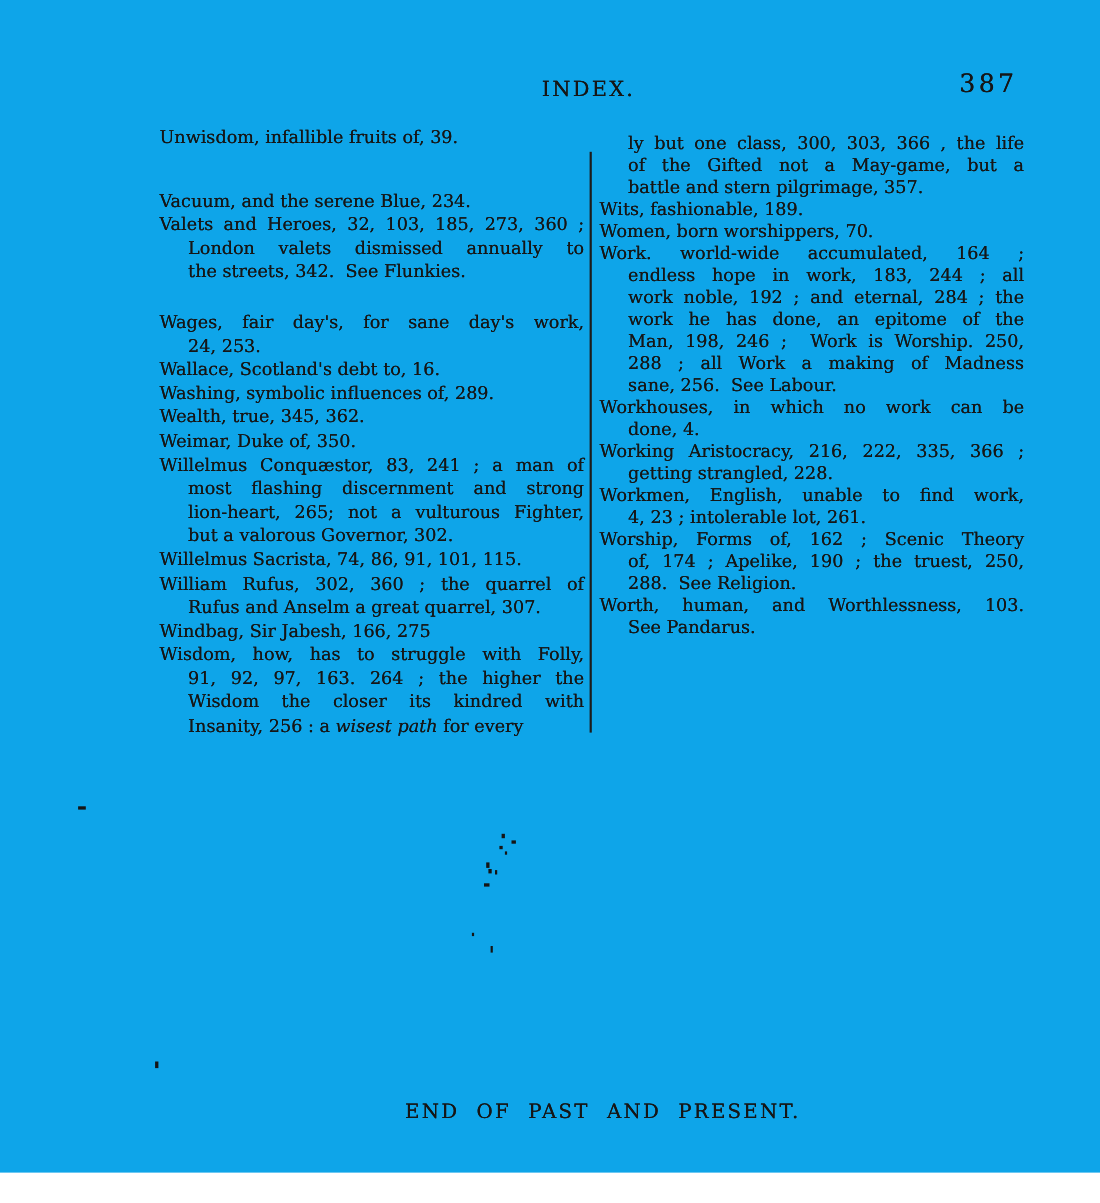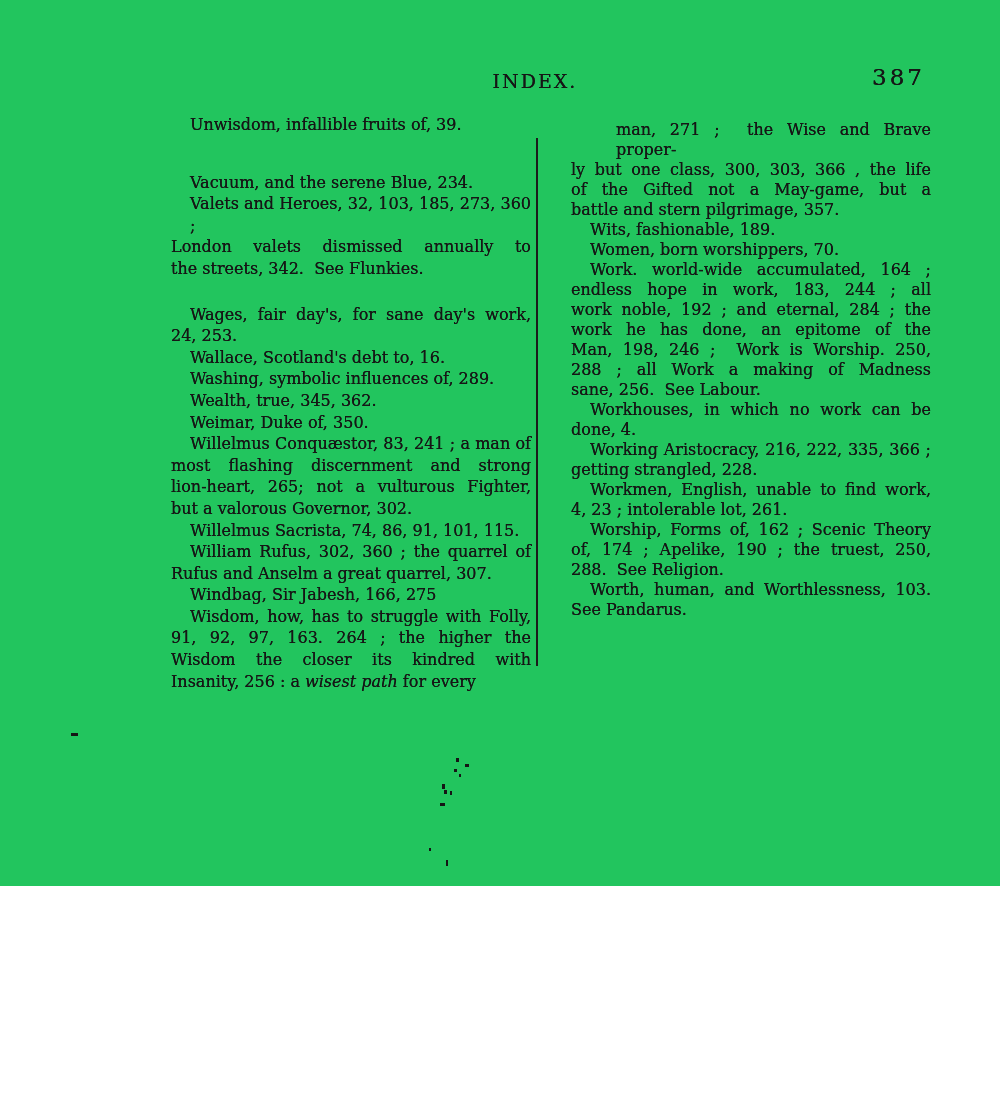--- a/index.html
+++ b/index.html
@@ -4,22 +4,22 @@
 <style>
   html,body { margin:0; padding:0; }
   body {
     width:1000px; height:1094px;
     background:#ffffff;
     font-family:"DejaVu Serif", serif;
     color:#161616;
   }
   .page {
     position:relative;
-    width:1000px; height:886px;
-    background:#22c55e;
+    width:1000px; height:1066px;
+    background:#0ea5e9;
     overflow:hidden;
     text-shadow:0 0 0.5px currentColor; 
   }
   .header { position:absolute; top:66px; left:145px; width:780px; height:34px; }
   .header-title {
     position:absolute; left:50%; transform:translateX(-50%);
     top:4px; font-size:19px; letter-spacing:2px;
   }
   .page-number {
     position:absolute; right:0; top:-2px;
@@ -28,21 +28,21 @@
   .columns { position:absolute; top:114px; left:145px; width:786px; }
   .col { position:absolute; top:0; width:386px; font-size:16px; }
   .col-left  { left:0;    line-height:21.6px; }
   .col-right { left:400px; top:6px; line-height:20px; }
   .divider {
     position:absolute; left:391px; top:24px;
     width:2px; height:528px; background:#1c1c1c;
   }
   .entry { margin:0; }
   .entry .line { padding-left:26px; }
-  .entry .line:first-child { padding-left:0;margin-left:45px; }
+  .entry .line:first-child { padding-left:0; }
   .entry.continuation .line:first-child { padding-left:26px; }
   
   .entry .line:not(:last-child) { text-align:justify; text-align-last:justify; }
   .entry.gap-lg { margin-bottom:36px; }
   .entry.gap-md { margin-bottom:24px; }
   .entry.gap-sm { margin-bottom:18px; }
   .line i { }
   .footer {
     position:absolute; top:1000px; left:48px; width:1000px;
     text-align:center; font-size:18px;
@@ -108,21 +108,20 @@
         <div class="entry">
           <div class="line">Wisdom, how, has to struggle with Folly,</div>
           <div class="line">91, 92, 97, 163. 264 ; the higher the</div>
           <div class="line">Wisdom the closer its kindred with</div>
           <div class="line">Insanity, 256 : a <i>wisest path</i> for every</div>
         </div>
       </div>
     <div class="divider"></div>
     <div class="col col-right">
         <div class="entry continuation">
-          <div class="line">man, 271 ;&nbsp; the Wise and Brave proper-</div>
           <div class="line">ly but one class, 300, 303, 366 , the life</div>
           <div class="line">of the Gifted not a May-game, but a</div>
           <div class="line">battle and stern pilgrimage, 357.</div>
         </div>
         <div class="entry">
           <div class="line">Wits, fashionable, 189.</div>
         </div>
         <div class="entry">
           <div class="line">Women, born worshippers, 70.</div>
         </div>

